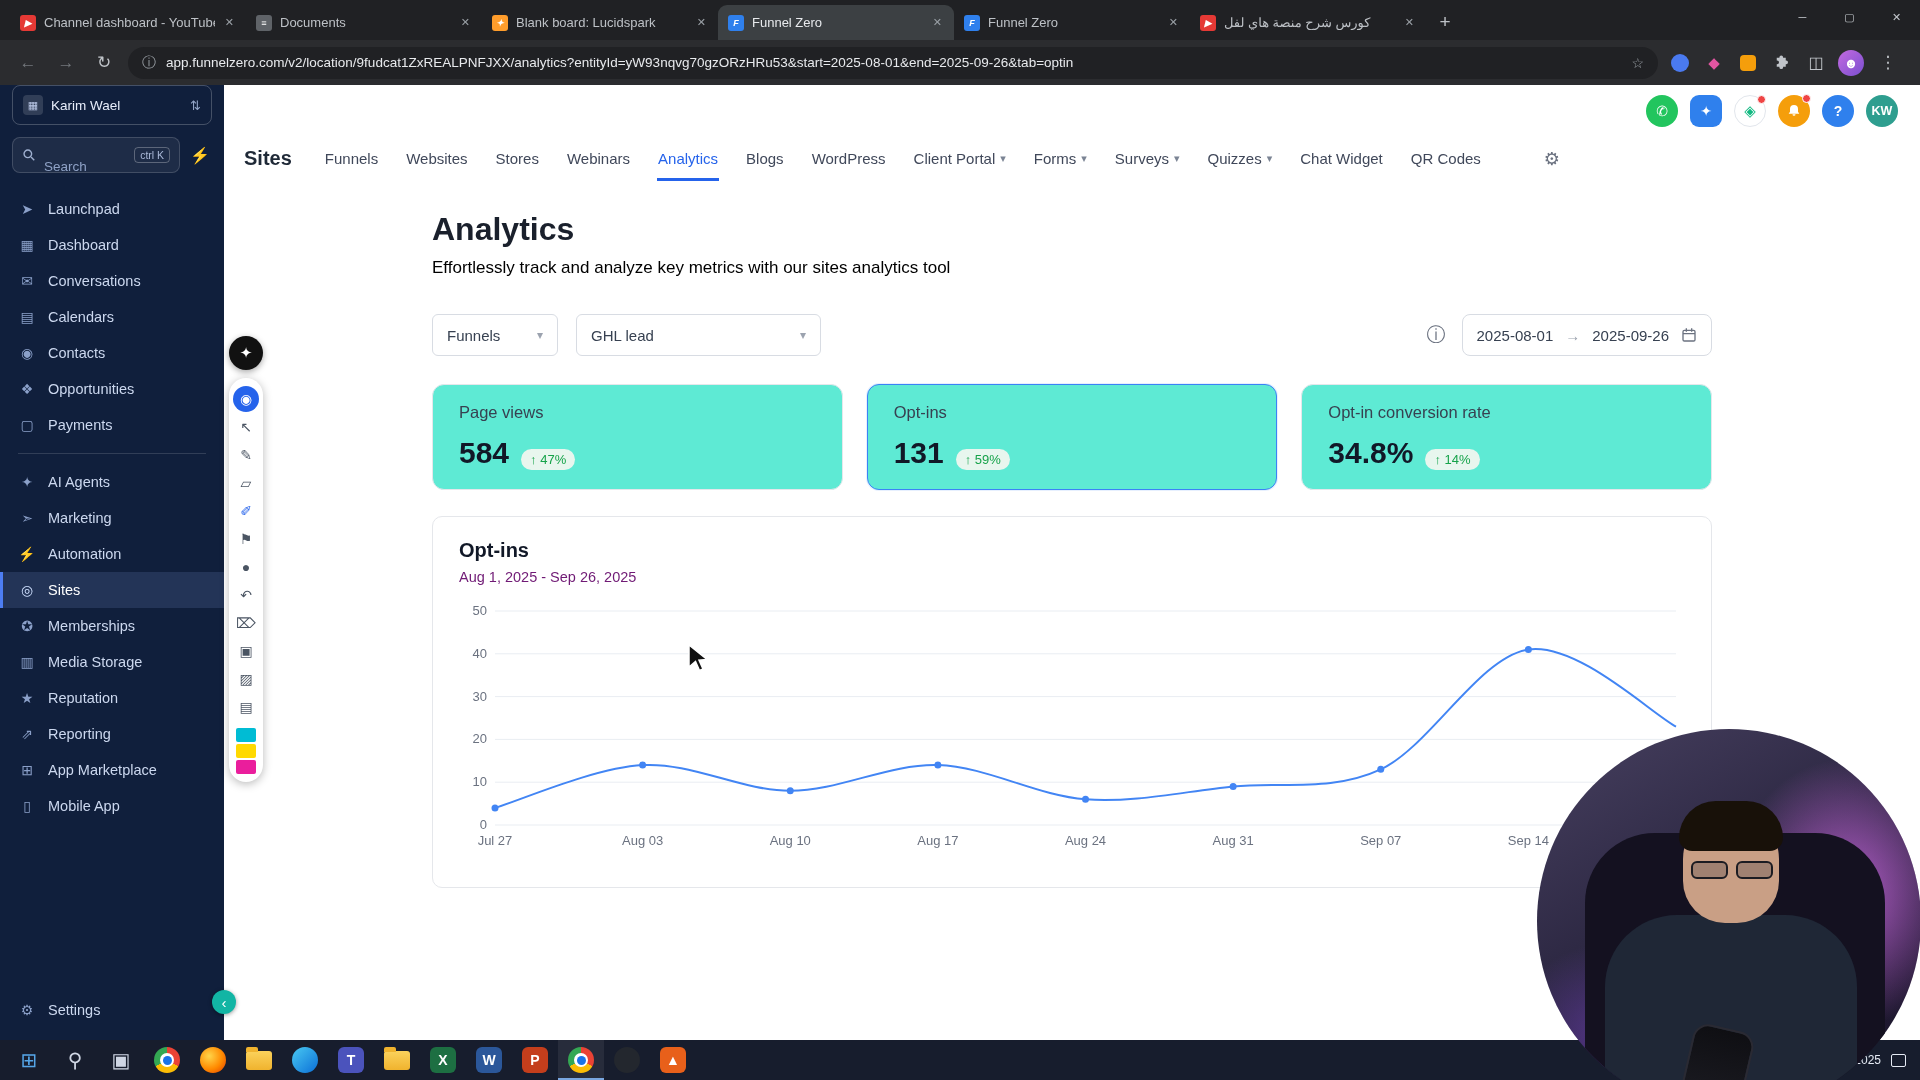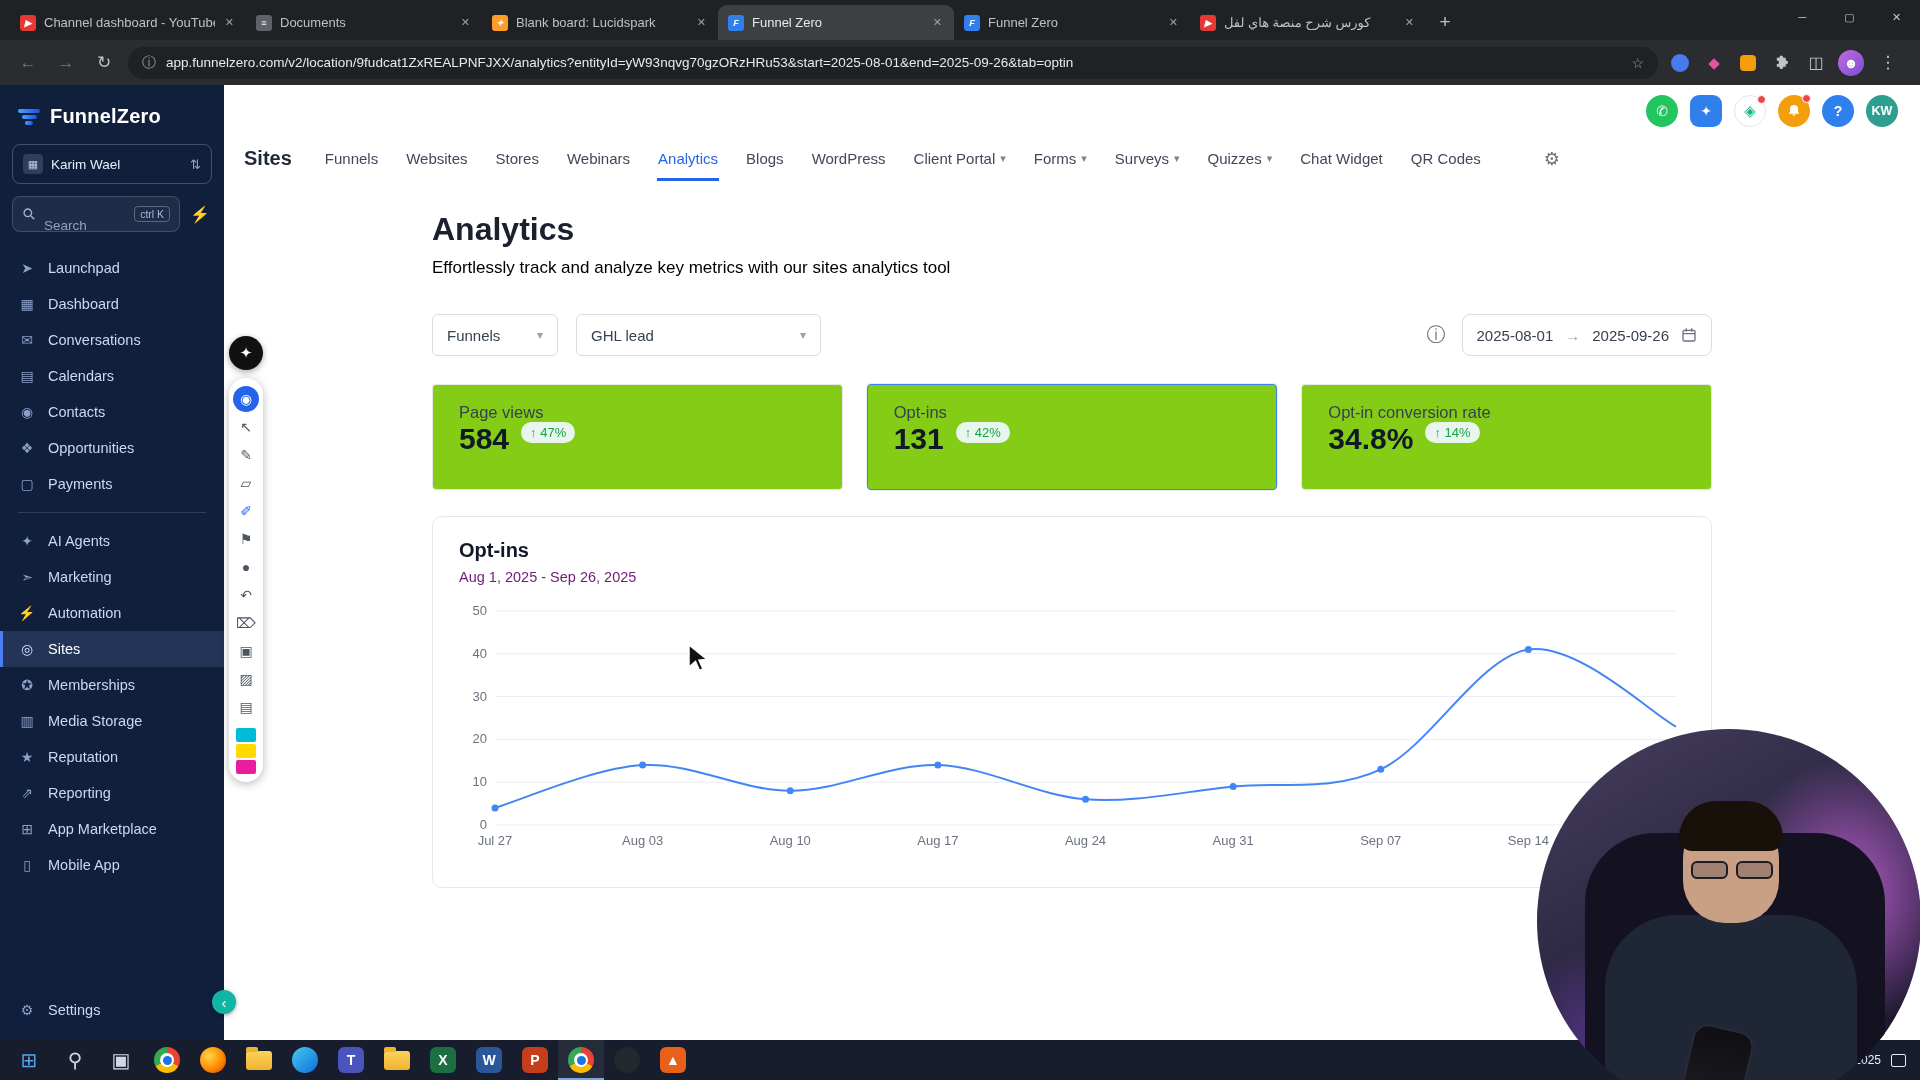--- a/index.html
+++ b/index.html
@@ -103,24 +103,24 @@
   .selectbox .caret { color:#9ca3af; font-size:12px; }
   .sel-funnels { width:126px; justify-content:space-between; }
   .sel-entity { width:245px; justify-content:space-between; margin-left:18px; }
   .date-group { margin-left:auto; display:flex; align-items:center; gap:16px; }
   .info-ico { color:#6b7280; font-size:19px; }
   .datebox { height:42px; border:1px solid #d8dce3; border-radius:8px; display:flex; align-items:center;
     gap:12px; padding:0 14px; font-size:15px; color:#374151; }
   .date-arrow { color:#9ca3af; }
 
   .metrics-row { display:flex; gap:24px; margin-top:28px; }
-  .metric-card { flex:1; height:106px; border:1px solid #e5e7eb; border-radius:4px; padding:18px 26px; background:#84cc16; }
+  .metric-card { flex:1; height:106px; border:1px solid #e5e7eb; border-radius:12px; padding:18px 26px; background:#5eead4; }
   .metric-card.selected { border:1.5px solid #3b82f6; box-shadow:0 0 0 1px rgba(59,130,246,.12); }
   .m-label { font-size:16.5px; color:#374151; }
-  .m-row { display:flex; align-items:flex-start; margin-top:0; }
+  .m-row { display:flex; align-items:flex-end; margin-top:14px; }
   .m-value { font-size:30px; font-weight:bold; color:#111827; }
   .m-delta { margin-left:12px; font-size:13px; color:#16a34a; background:#e8f6ee; border-radius:12px; padding:3px 9px; }
 
   .chart-card { margin-top:26px; border:1px solid #e5e7eb; border-radius:10px; padding:22px 26px; height:372px; }
   .c-title { font-size:20px; font-weight:600; color:#111827; }
   .c-sub { font-size:14.5px; color:#701a75; margin-top:7px; }
   #optins-chart { margin-top:16px; display:block; }
   svg text { font-family:"Liberation Sans", sans-serif; }
 
   
@@ -267,28 +267,20 @@
       </svg>
   </span>
   <span class="ext split-ico">◫</span>
   <span class="profile-dot">☻</span>
   <span class="tbtn">⋮</span>
 </div>
 
 <div id="app">
 
   <div id="sidebar">
-    <div class="brand">
-      <span class="funnel-ico">
-          <i></i>
-          <i></i>
-          <i></i>
-        </span>
-      <span class="brand-name">FunnelZero</span>
-    </div>
     <div class="account">
       <span class="acct-ico">▦</span>
       <span>Karim Wael</span>
       <span class="acct-caret">⇅</span>
     </div>
     <div class="searchrow">
       <div class="searchbox">
         <svg width="14" height="14" viewBox="0 0 24 24" fill="none" stroke="#9fb0d0" stroke-width="2.4">
             <circle cx="10" cy="10" r="6.5"></circle>
             <path d="M15.5 15.5 21 21"></path>
@@ -525,21 +517,21 @@
             <div class="m-row">
               <span class="m-value">584</span>
               <span class="m-delta">↑ 47%</span>
             </div>
           </div>
 
           <div class="metric-card selected">
             <div class="m-label">Opt-ins</div>
             <div class="m-row">
               <span class="m-value">131</span>
-              <span class="m-delta">↑ 42%</span>
+              <span class="m-delta">↑ 59%</span>
             </div>
           </div>
 
 
           <div class="metric-card">
             <div class="m-label">Opt-in conversion rate</div>
             <div class="m-row">
               <span class="m-value">34.8%</span>
               <span class="m-delta">↑ 14%</span>
             </div>

